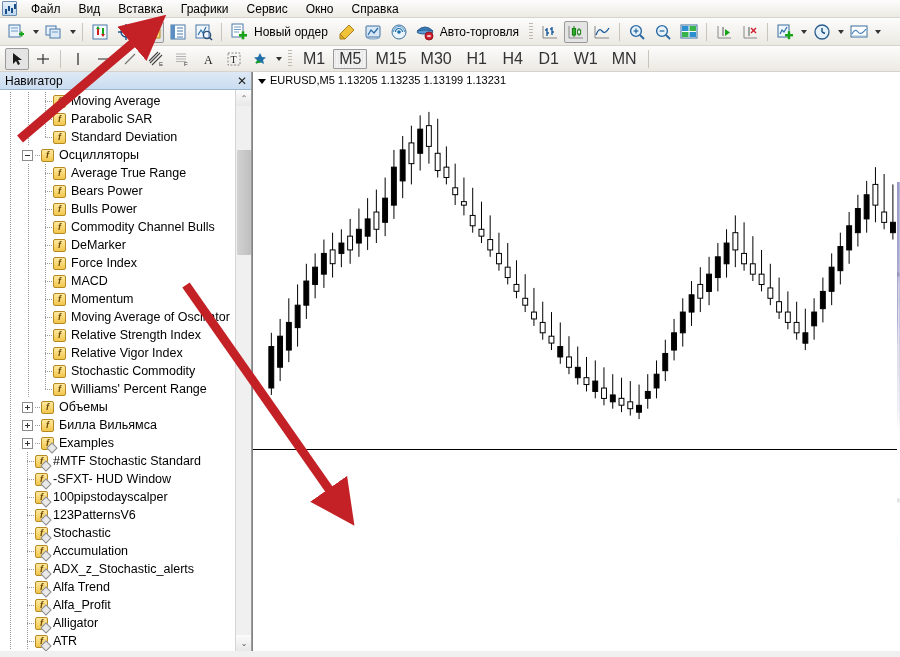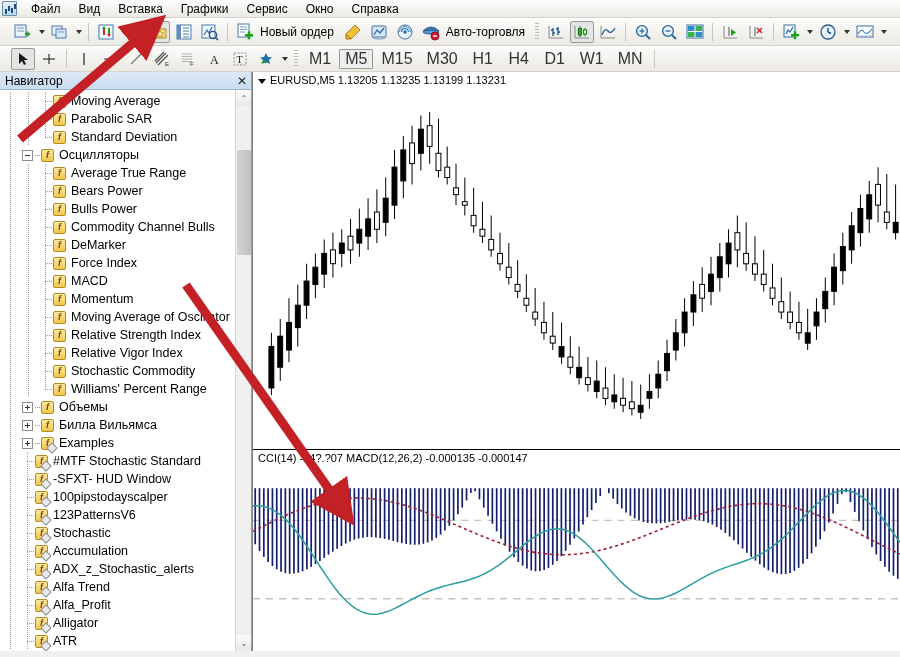--- a/index.html
+++ b/index.html
@@ -31,21 +31,21 @@
   }
   .menuitem {
     padding:2px 9px; font-size:12px; color:#000; white-space:nowrap;
   }
 
   
   .toolbar {
     height:28px; display:flex; align-items:center;
     background:linear-gradient(#fcfcfc,#ebe9e2);
     border-bottom:1px solid #d6d3cc;
-    padding-left:10px;
+    padding-left:4px;
   }
   .toolbar.second { height:26px; }
   .tbtn {
     width:24px; height:22px; margin:0 1px;
     display:flex; align-items:center; justify-content:center;
     border:1px solid transparent; border-radius:2px;
     position:relative; flex:none;
   }
   .tbtn.sel { border:1px solid #9a9a9a; background:#e4e4e4; }
   .tbtn svg { display:block; }
@@ -150,21 +150,21 @@
     font-size:8px; color:#555;
   }
   .sb-arrow.bot { position:absolute; bottom:0; left:0; }
   .sb-thumb {
     position:absolute; left:1px; width:14px; top:60px; height:105px;
     background:linear-gradient(to right,#d2d2d2,#bfbfbf); border-radius:1px;
   }
 
   
   .chart-area {
-    flex:1; display:flex; flex-direction:column; background:#fff;
+    flex:1; display:flex; flex-direction:row; background:#fff;
     border-left:1px solid #828282;
   }
   .chart-strip { position:relative; background:#fff; }
   .chart-top { flex:none; height:378px; border-bottom:1px solid #000; }
   .chart-sub { flex:1; }
   .chart-label {
     position:absolute; left:5px; top:2px; font-size:11px;
     color:#000; white-space:nowrap; z-index:4; background:transparent;
   }
   .chart-label .tri {

